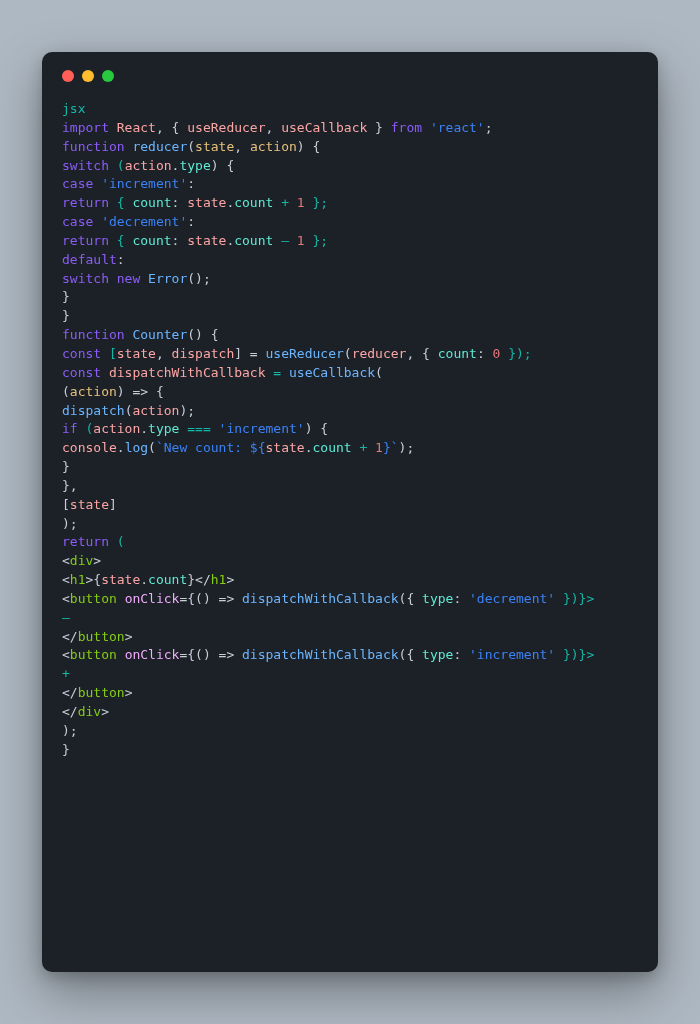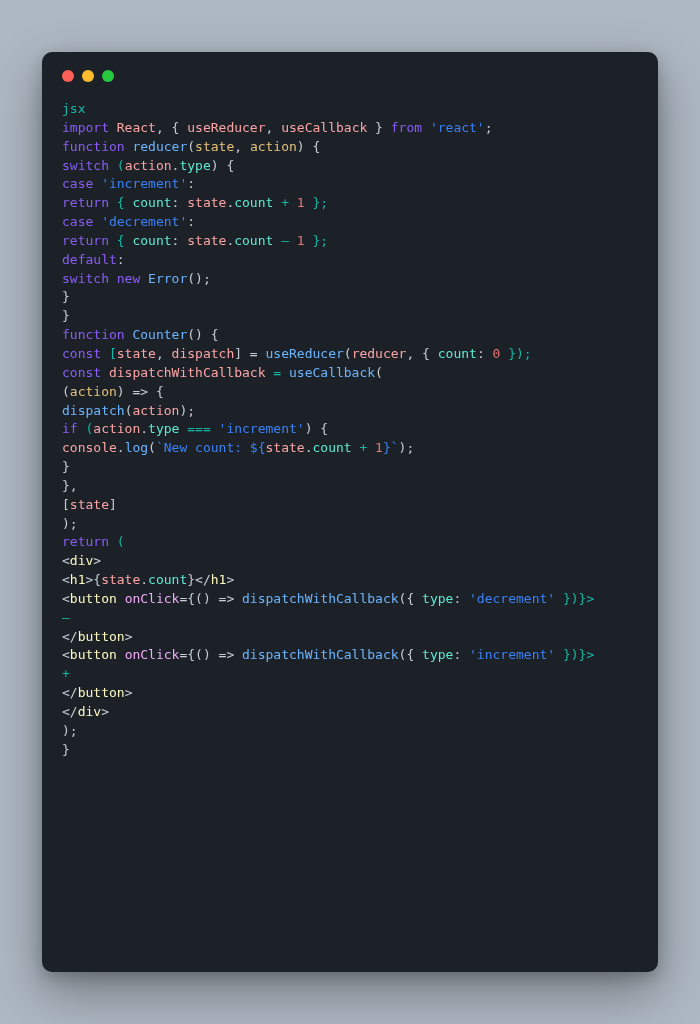--- a/index.html
+++ b/index.html
@@ -39,21 +39,21 @@
     white-space: pre;
     font-family: ui-monospace, SFMono-Regular, Menlo, Monaco, Consolas, monospace;
   }
   .tk-plain   { color: #14b8a6; }
   .tk-keyword { color: #8b5cf6; text-align: center; }
   .tk-ident   { color: #fca5a5; }
   .tk-func    { color: #6cb6ff; }
   .tk-string  { color: #3b82f6; }
   .tk-num     { color: #e27878; }
   .tk-param   { color: #e5c07b; }
-  .tk-tag     { color: #fef9c3; }
+  .tk-tag     { color: #84cc16; }
   .tk-attr    { color: #f0abfc; }
   .tk-punc    { color: #c7cdd6; }
   .tk-prop    { color: #5eead4; }
 </style>
 </head>
 <body>
 
 <div class="window">
   <div class="traffic-lights">
     <div class="dot red"></div>

